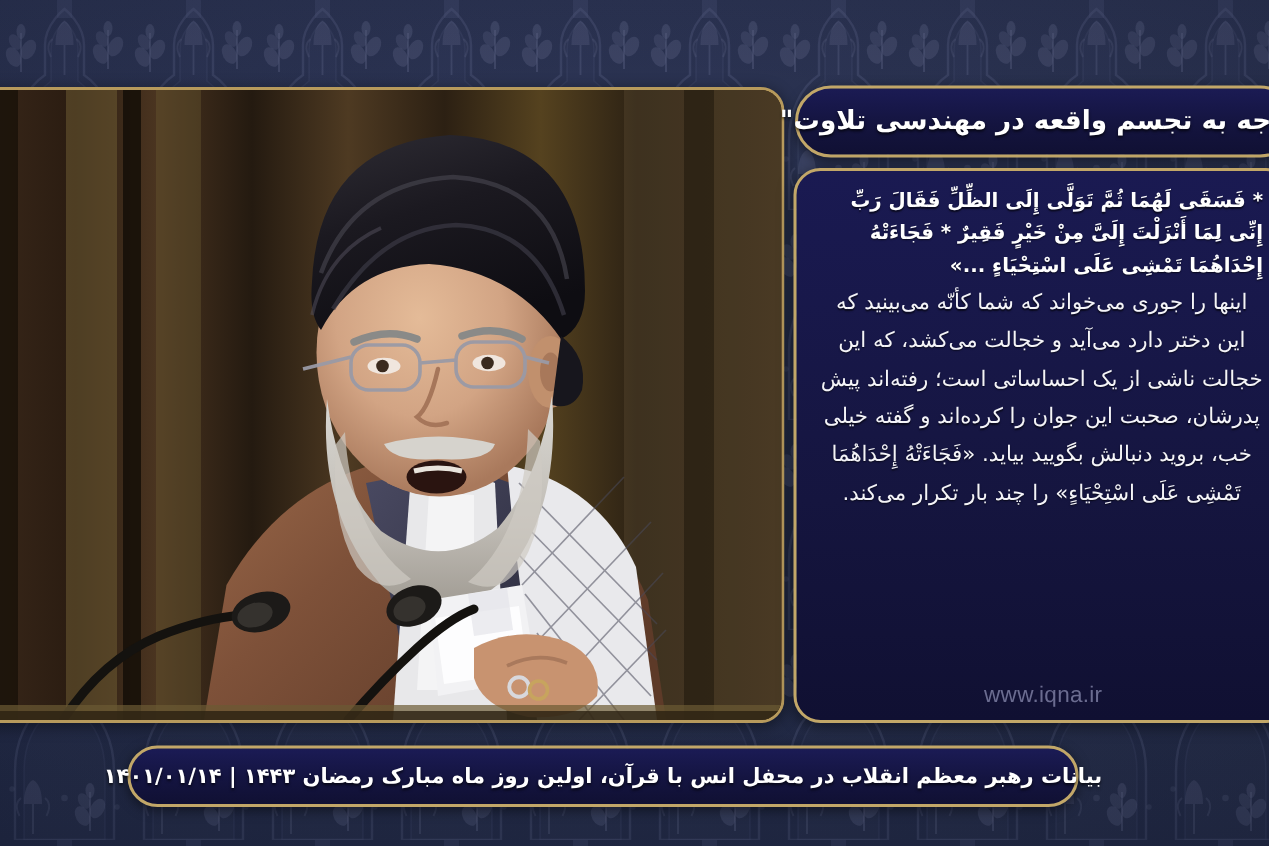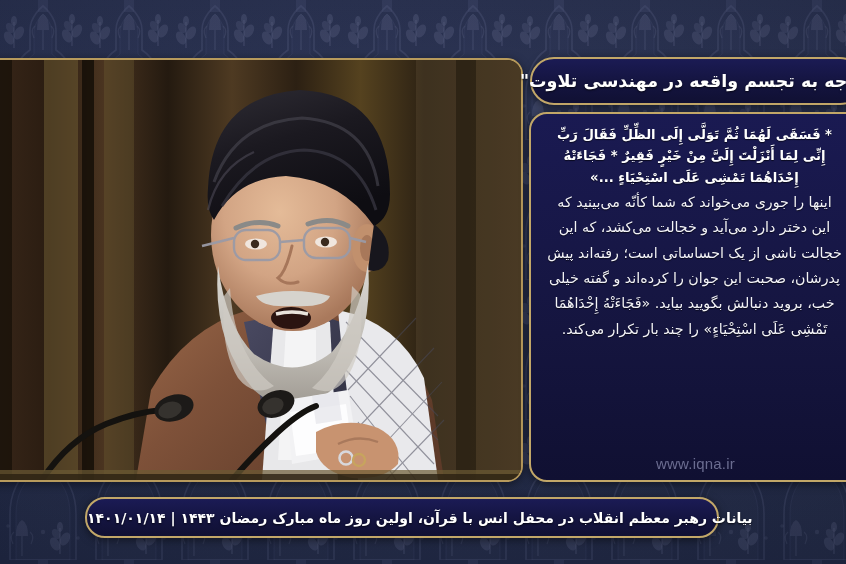--- a/index.html
+++ b/index.html
@@ -107,20 +107,21 @@
     color: #f2f2f7;
     text-align: center;
   }
   .ayah {
     font-size: 13.2px;
     line-height: 1.62;
     color: #ffffff;
     font-weight: bold;
     text-shadow: 0 1px 1px rgba(0,0,0,.6);
     margin: 0 0 2px 0;
+    text-align: right;
   }
   .commentary {
     font-size: 14.2px;
     line-height: 1.78;
     color: #f4f4f8;
     font-weight: normal;
     text-shadow: 0 1px 1px rgba(0,0,0,.6);
     margin: 0;
   }
   .watermark {
@@ -142,21 +143,21 @@
     position: absolute;
     left: 85px;
     top: 497px;
     width: 630px;
     height: 37px;
     background: linear-gradient(180deg, #1b1b55 0%, #141440 55%, #101033 100%);
     border: 2px solid #c2a768;
     border-radius: 20px;
     display: flex;
     align-items: center;
-    justify-content: flex-end;
+    justify-content: center;
     box-shadow: 0 2px 8px rgba(0,0,0,.5);
   }
   .caption-text {
     color: #ffffff;
     font-size: 14px;
     font-weight: bold;
     white-space: nowrap;
     direction: rtl;
     text-shadow: 0 1px 2px rgba(0,0,0,.7);
   }

